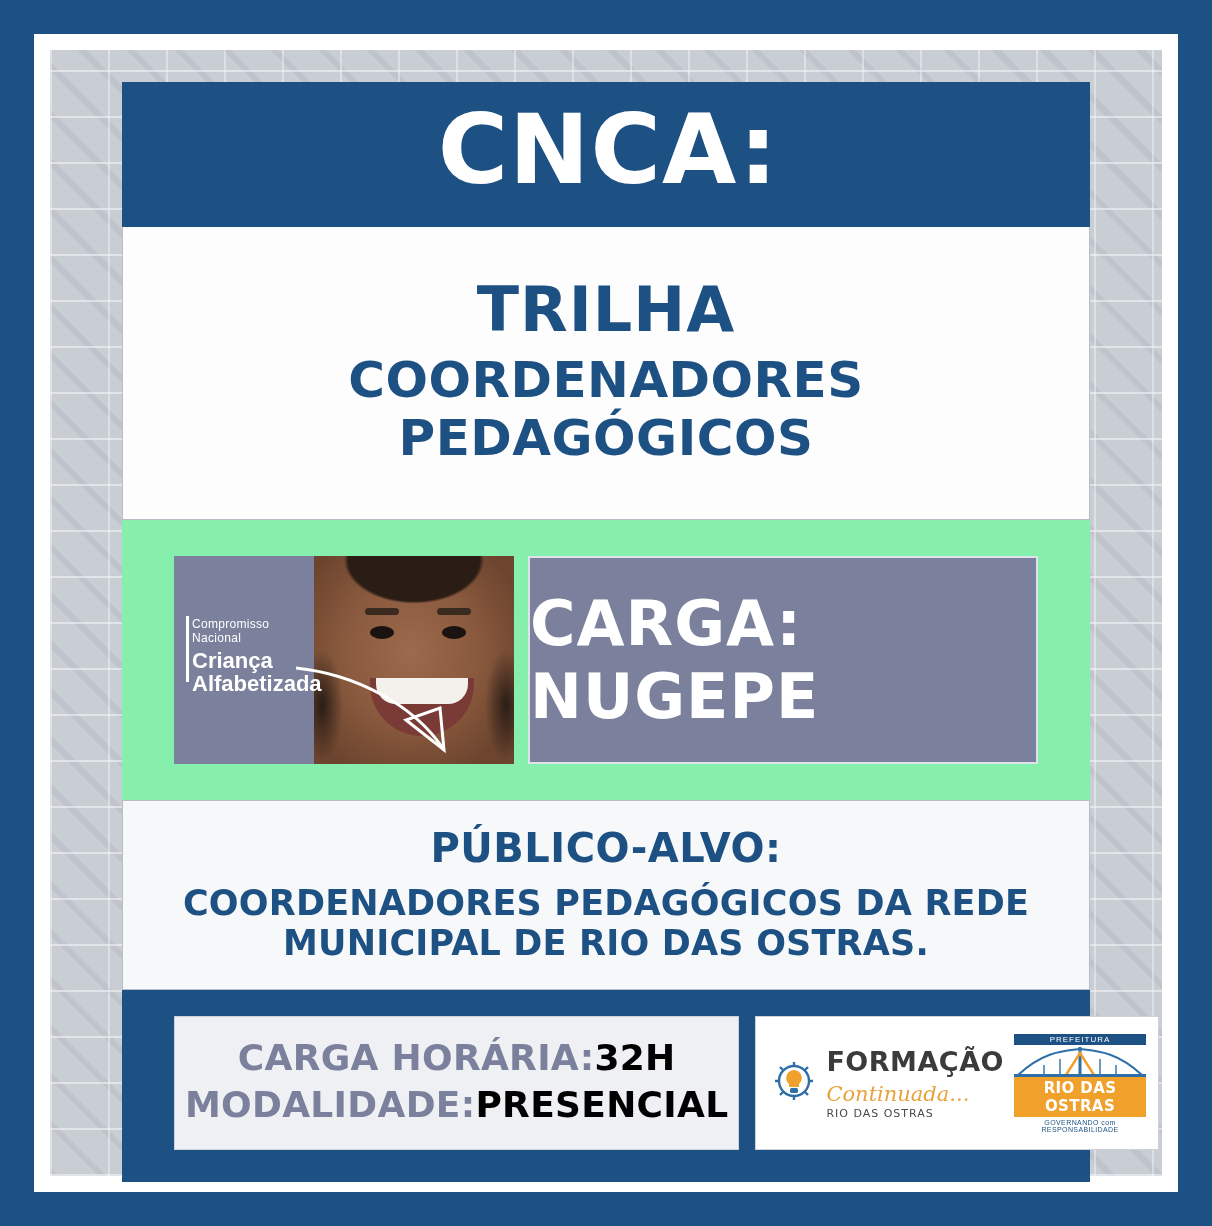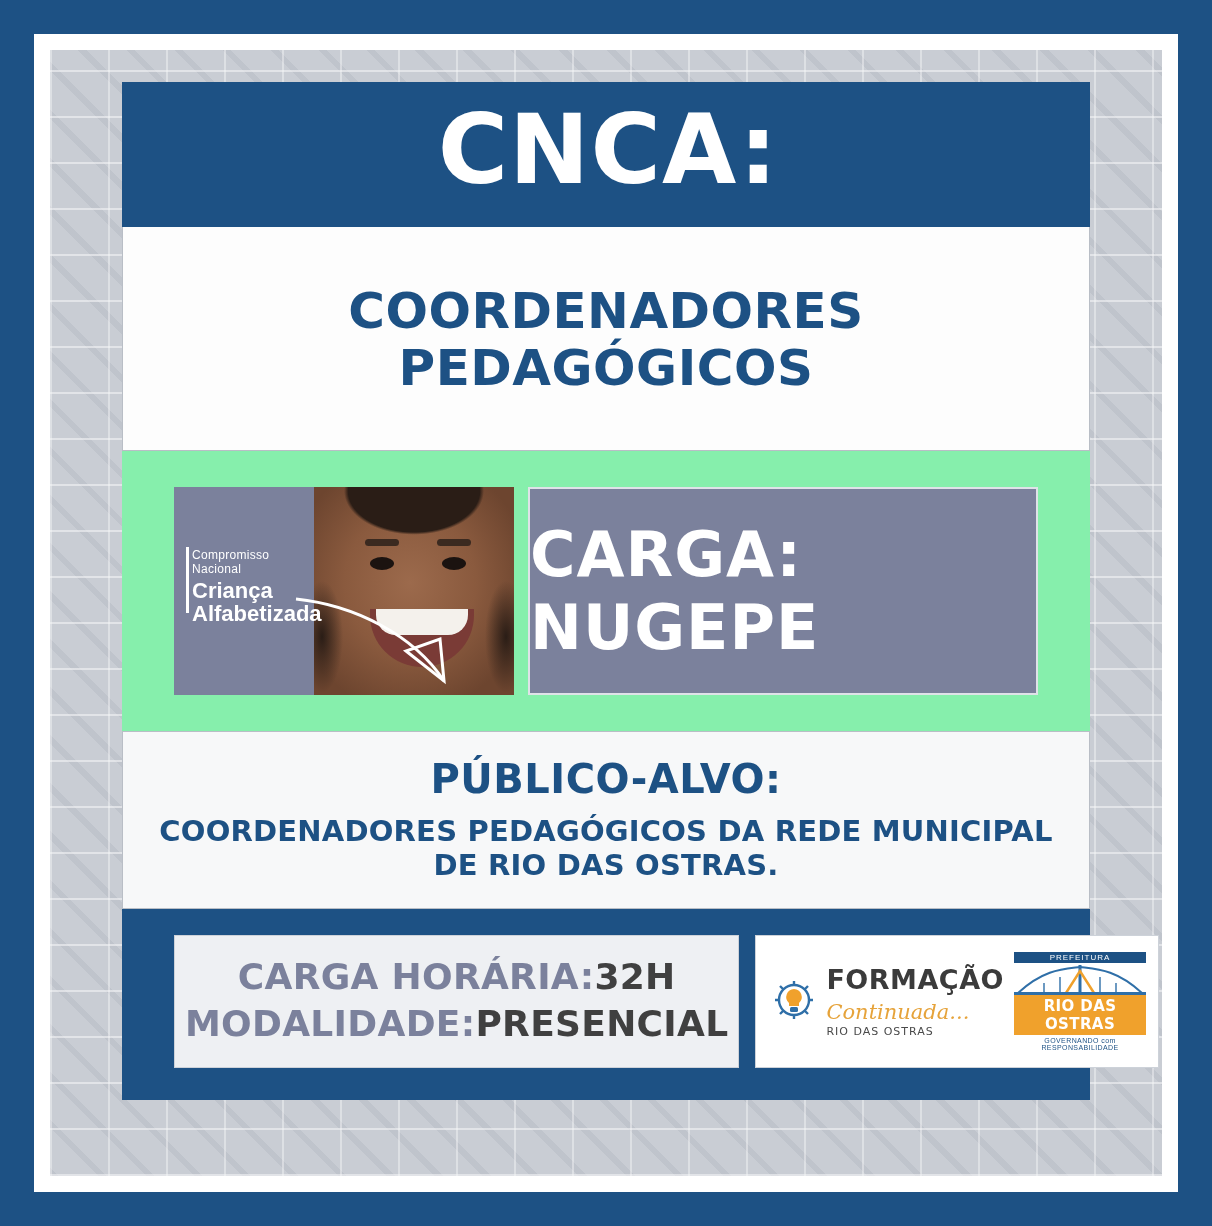--- a/index.html
+++ b/index.html
@@ -243,21 +243,21 @@
   .audience-title {
     font-family: "DejaVu Sans", sans-serif;
     font-weight: bold;
     font-size: 40px;
     color: #1d5184;
     letter-spacing: 0.5px;
   }
   .audience-text {
     font-family: "DejaVu Sans", sans-serif;
     font-weight: bold;
-    font-size: 29px;
+    font-size: 35px;
     color: #1d5184;
     margin-top: 12px;
     letter-spacing: 0.2px;
   }
 
   
   .footer-band {
     background: #1d5184;
     padding: 26px 52px 32px 52px;
     display: flex;
@@ -276,21 +276,21 @@
   }
   .info-line {
     font-family: "DejaVu Sans", sans-serif;
     font-weight: bold;
     font-size: 36px;
     line-height: 1.3;
     color: #1d5184;
     letter-spacing: 0.3px;
   }
   .info-line .label { color: #7b819c; }
-  .info-line .value { color: #404040; }
+  .info-line .value { color: #000000; }
   .logos-box {
     flex: 0 0 360px;
     background: #ffffff;
     border: 1px solid #cdd2d9;
     display: flex;
     align-items: center;
     justify-content: space-around;
     padding: 10px 12px;
     gap: 10px;
   }
@@ -370,20 +370,21 @@
   <div class="frame-white"></div>
   <div class="pattern-area"></div>
 
   <div class="content">
 
     <div class="title-band">
       <div class="title">CNCA:</div>
     </div>
 
     <div class="subtitle-panel">
+      <div class="subtitle-line1">TRILHA</div>
       <div class="subtitle-line2">COORDENADORES PEDAGÓGICOS</div>
     </div>
 
     <div class="polo-band">
 
       <div class="photo-card">
         <div class="photo-face"></div>
         <div class="photo-hair"></div>
         <div class="brow left"></div>
         <div class="brow right"></div>

